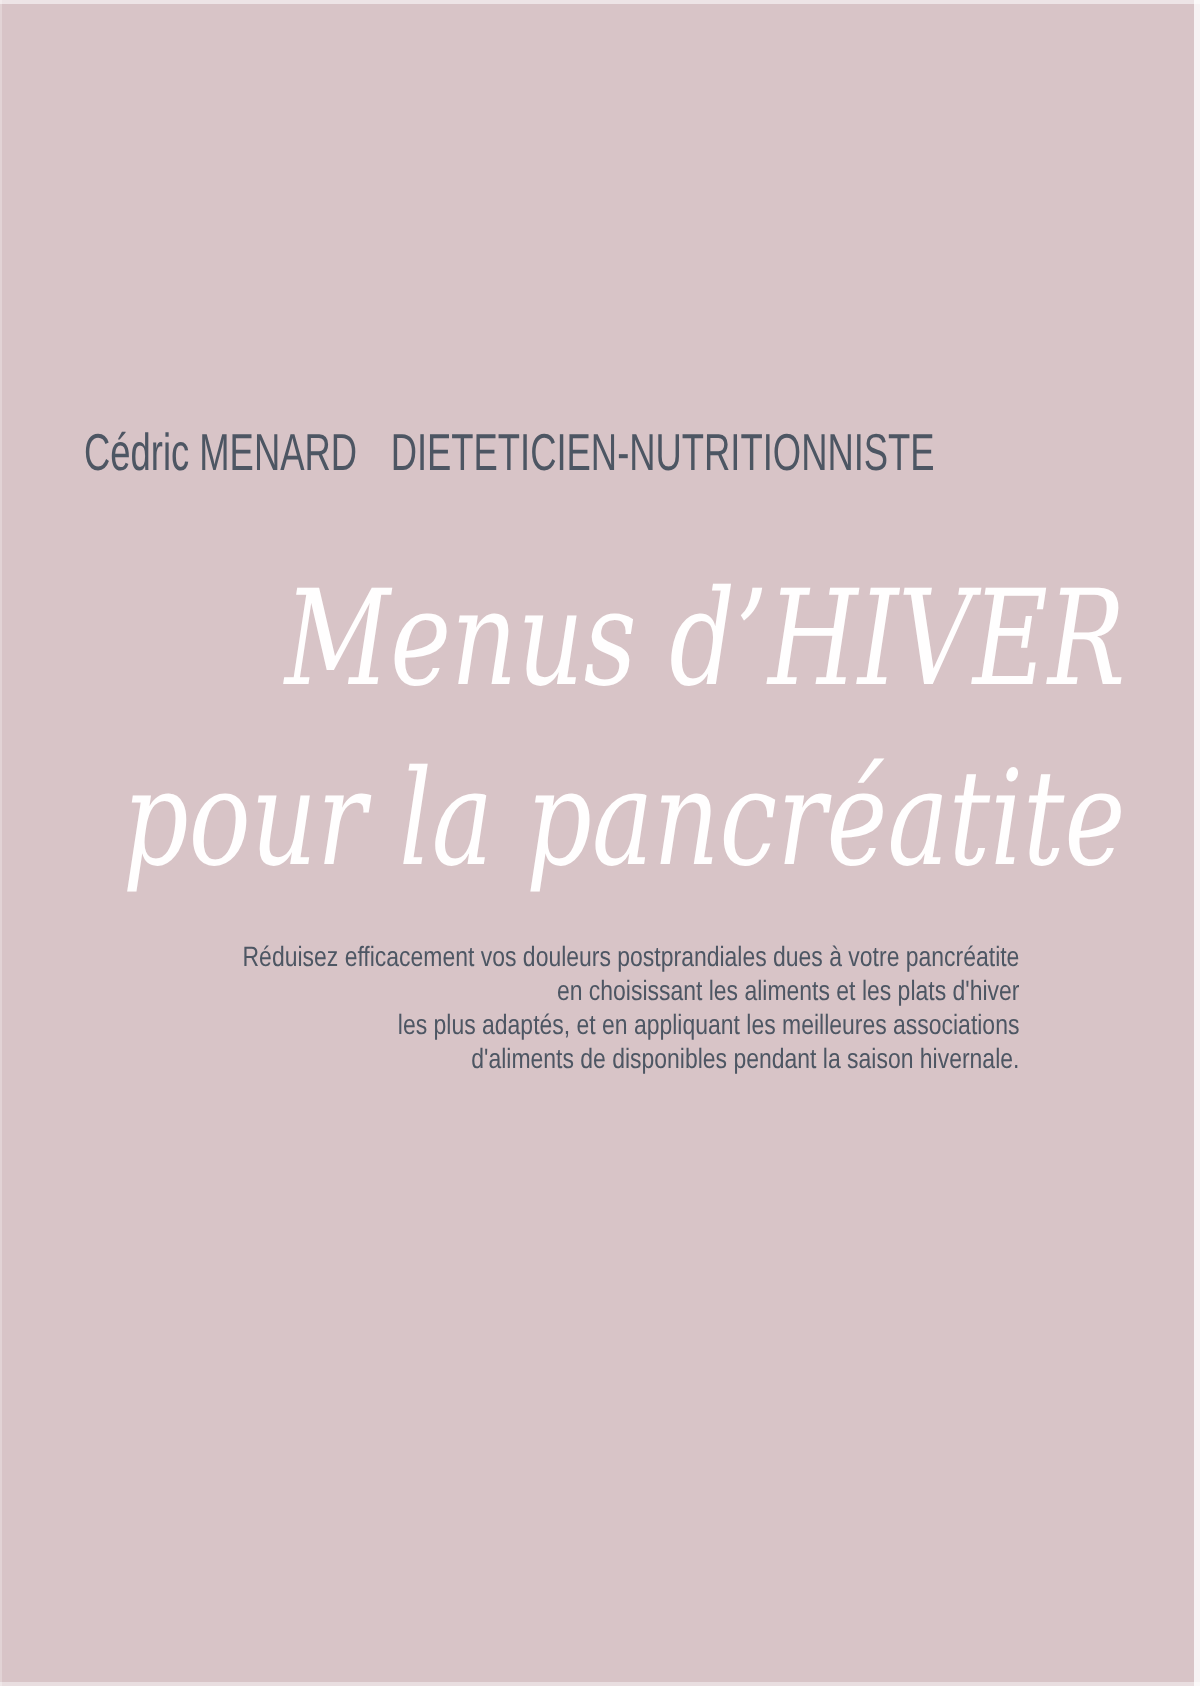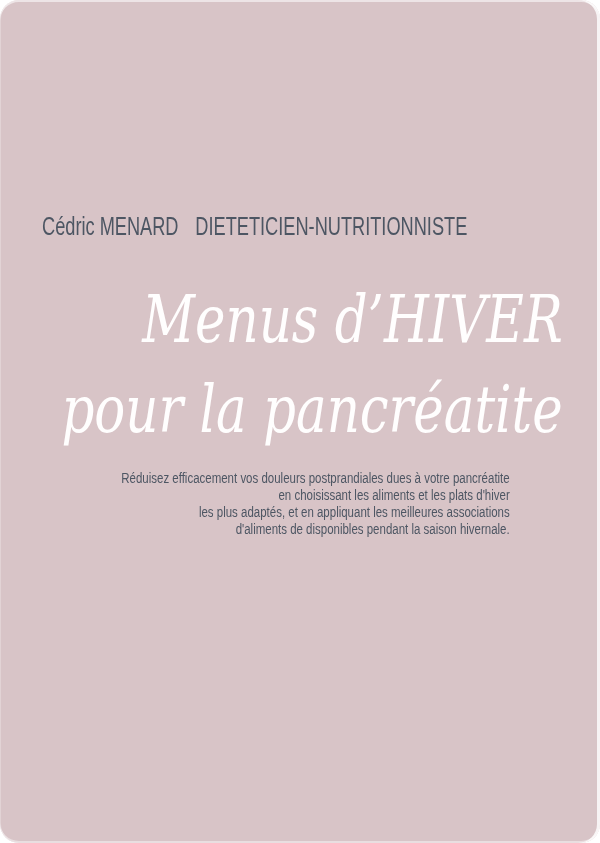--- a/index.html
+++ b/index.html
@@ -13,21 +13,20 @@
     width: 600px;
     height: 843px;
     background: #d8c4c7;
     overflow: hidden;
     
     box-shadow:
       inset 0 2px 0 rgba(255,255,255,0.55),
       inset -3px 0 0 rgba(255,255,255,0.80),
       inset 0 -2px 0 rgba(255,255,255,0.45),
       inset 1px 0 0 rgba(255,255,255,0.25);
-    border-radius: 19px;
   }
   .author-line {
     position: absolute;
     left: 42px;
     top: 212px;
     white-space: nowrap;
     font-size: 26px;
     line-height: 1.15;
     color: #4d5663;
     transform: scaleX(0.70);

